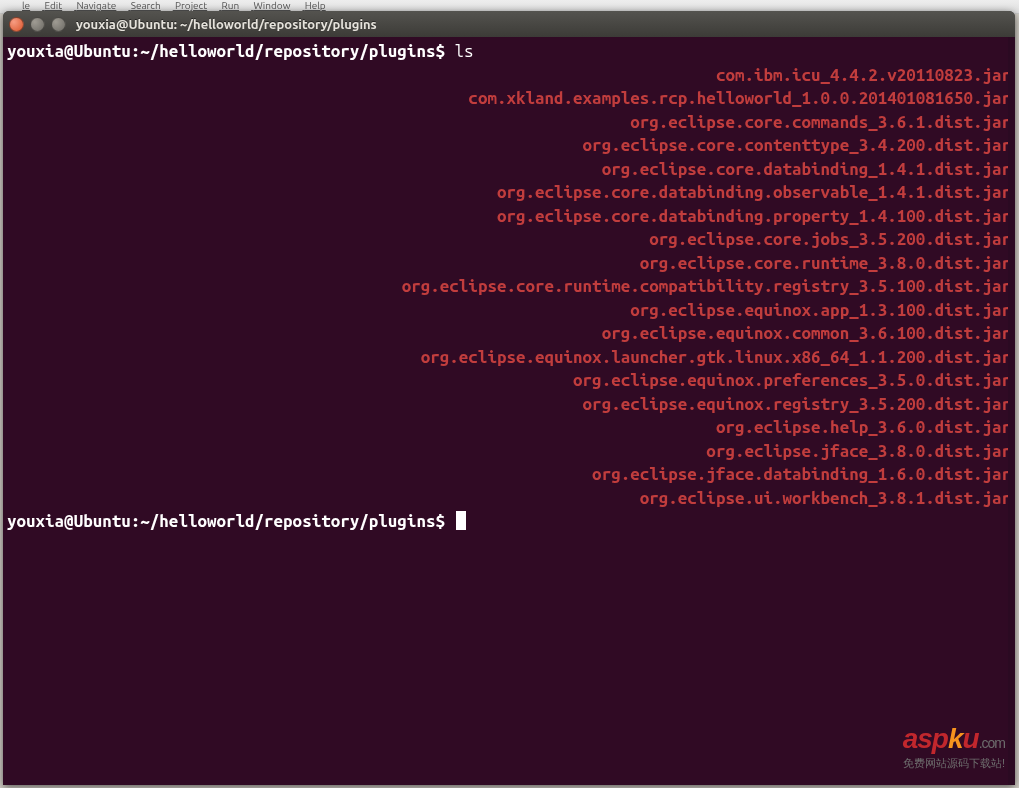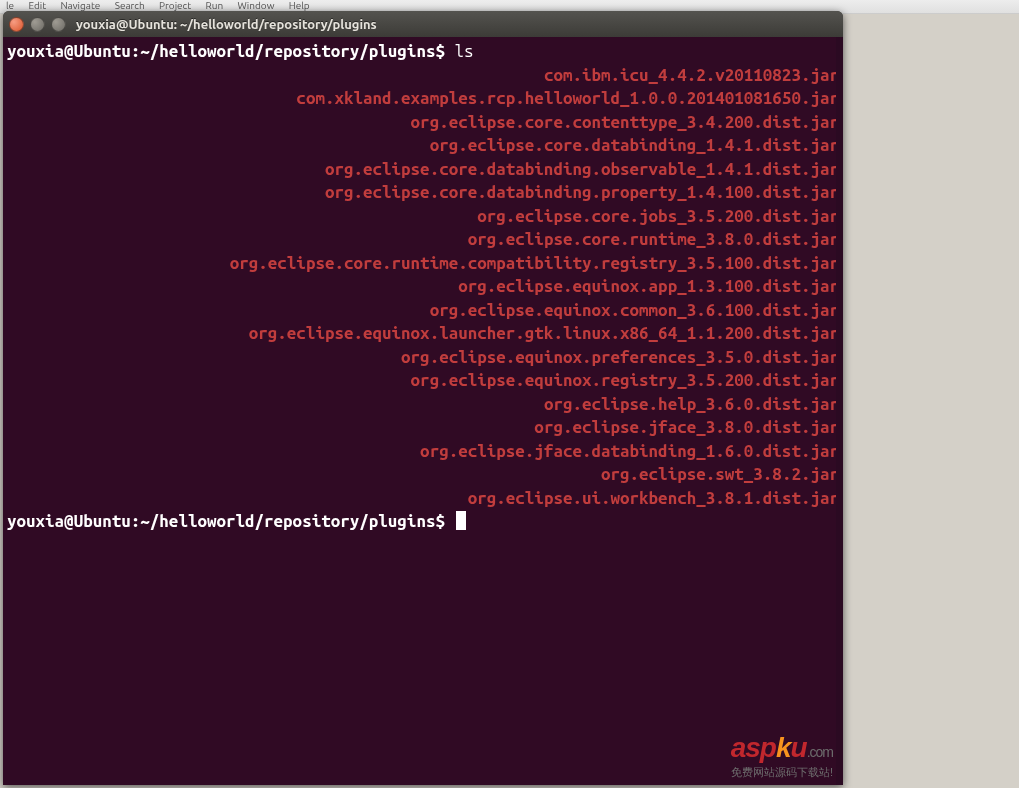--- a/index.html
+++ b/index.html
@@ -9,31 +9,32 @@
     width: 1019px;
     height: 788px;
     overflow: hidden;
     position: relative;
   }
   .menubar {
     height: 14px;
     background: linear-gradient(#ededed,#e0e0e0);
     font-size: 10px;
     color: #555;
-    padding-left: 6px;
+    padding-left: 22px;
     white-space: nowrap;
     overflow: hidden;
     border-bottom: 1px solid #ccc;
+    text-decoration: underline;
   }
   .menubar span { margin-right: 12px; }
   .window {
     position: absolute;
     top: 11px;
     left: 3px;
-    width: 840px;
+    width: 1012px;
     height: 774px;
     background: #3c3b37;
     border-radius: 6px 6px 0 0;
     box-shadow: 0 2px 8px rgba(0,0,0,.6);
     overflow: hidden;
     display: flex;
     flex-direction: column;
   }
   .titlebar {
     height: 26px;
@@ -84,21 +85,21 @@
     margin-left: 2px;
   }
   .scrollbar {
     position: absolute;
     right: 0; top: 0; bottom: 0;
     width: 7px;
     background: #2b0a22;
   }
   .watermark {
     position: absolute;
-    bottom: 1px;
+    bottom: 10px;
     right: 10px;
     z-index: 10;
     text-align: right;
     font-family: Arial, sans-serif;
     pointer-events: none;
     margin-left: 39px;
   }
   .watermark .brand {
     font-size: 28px;
     font-weight: 900;
@@ -141,36 +142,36 @@
     <div class="scrollbar"></div>
 
     <div>
       <span class="prompt-user">youxia@Ubuntu</span><span class="prompt-user">:</span><span class="prompt-path">~/helloworld/repository/plugins</span><span class="prompt-dollar">$</span>
       <span class="cmd">ls</span>
     </div>
 
     <div id="file-list">
         <span class="file">com.ibm.icu_4.4.2.v20110823.jar</span>
         <span class="file">com.xkland.examples.rcp.helloworld_1.0.0.201401081650.jar</span>
+        <span class="file">org.eclipse.core.commands_3.6.1.dist.jar</span>
         <span class="file">org.eclipse.core.contenttype_3.4.200.dist.jar</span>
         <span class="file">org.eclipse.core.databinding_1.4.1.dist.jar</span>
         <span class="file">org.eclipse.core.databinding.observable_1.4.1.dist.jar</span>
         <span class="file">org.eclipse.core.databinding.property_1.4.100.dist.jar</span>
         <span class="file">org.eclipse.core.jobs_3.5.200.dist.jar</span>
         <span class="file">org.eclipse.core.runtime_3.8.0.dist.jar</span>
         <span class="file">org.eclipse.core.runtime.compatibility.registry_3.5.100.dist.jar</span>
         <span class="file">org.eclipse.equinox.app_1.3.100.dist.jar</span>
         <span class="file">org.eclipse.equinox.common_3.6.100.dist.jar</span>
         <span class="file">org.eclipse.equinox.launcher.gtk.linux.x86_64_1.1.200.dist.jar</span>
         <span class="file">org.eclipse.equinox.preferences_3.5.0.dist.jar</span>
         <span class="file">org.eclipse.equinox.registry_3.5.200.dist.jar</span>
         <span class="file">org.eclipse.help_3.6.0.dist.jar</span>
         <span class="file">org.eclipse.jface_3.8.0.dist.jar</span>
         <span class="file">org.eclipse.jface.databinding_1.6.0.dist.jar</span>
-        <span class="file">org.eclipse.swt_3.8.2.jar</span>
         <span class="file">org.eclipse.ui.workbench_3.8.1.dist.jar</span>
       </div>
 
     <div>
       <span class="prompt-user">youxia@Ubuntu</span><span class="prompt-user">:</span><span class="prompt-path">~/helloworld/repository/plugins</span><span class="prompt-dollar">$</span>
       <span class="cursor"></span>
     </div>
 
     <div class="watermark">
       <div class="brand">

